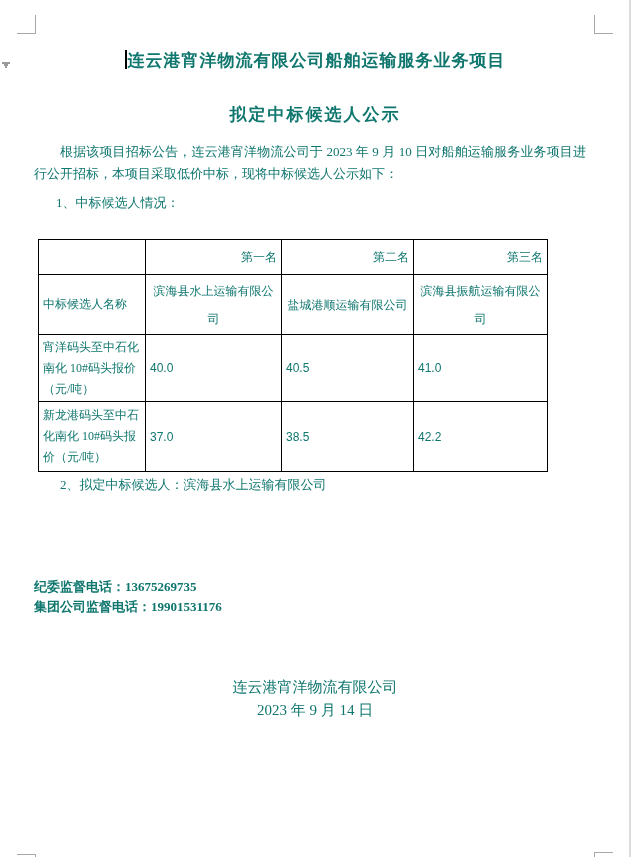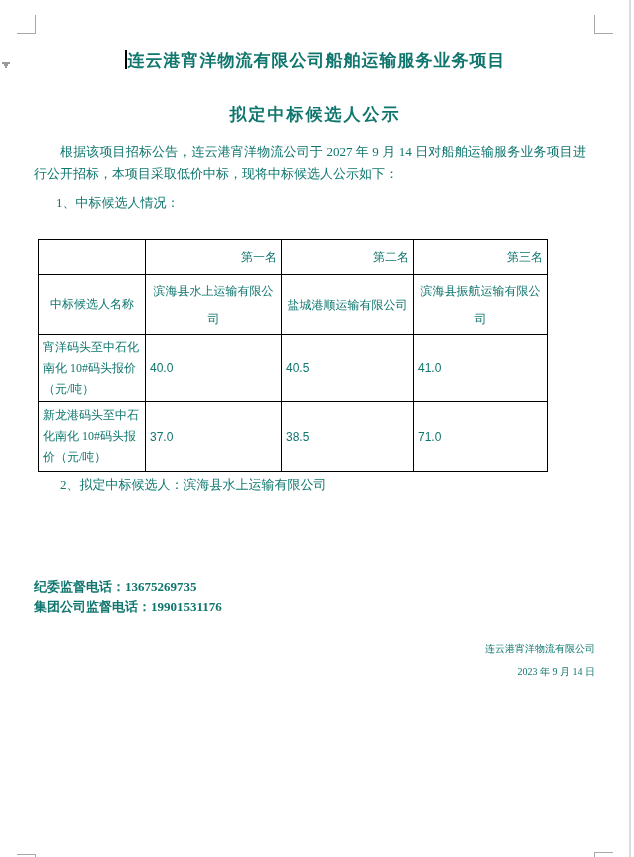--- a/index.html
+++ b/index.html
@@ -64,43 +64,43 @@
   table.bid td {
     border: 1px solid #000; vertical-align: middle;
     font-size: 12px; padding: 1px 4px; overflow: hidden;
   }
   td.hdr { text-align: right; font-size: 12.5px; }
   tr.r0 td { height: 32px; }
   tr.r1 td { height: 57px; }
   tr.r2 td { height: 64px; }
   tr.r3 td { height: 67px; }
   td.rowlabel { text-align: left; padding-left: 6px; font-size: 11.5px; line-height: 21px; }
-  td.name-label { text-align: center; font-size: 12px; }
+  td.name-label { text-align: left; font-size: 12px; }
   td.company { text-align: center; line-height: 28px; font-size: 12px; }
   td.num {
     text-align: left;
     font-family: "Liberation Sans", "DejaVu Sans", sans-serif;
     font-size: 12px;
   }
 
   .section2 {
     position: absolute; left: 34px; top: 476px; width: 552px;
     font-size: 13px; text-indent: 2em;
   }
   .section3 {
     position: absolute; left: 34px; top: 499px; width: 554px;
     font-size: 13px; line-height: 28px; text-align: justify; text-indent: 2em;
   }
   .contacts {
     position: absolute; left: 34px; top: 577px; width: 552px;
     font-size: 13px; line-height: 20px; font-weight: bold;
   }
   .signature {
-    position: absolute; left: 35px; top: 637px; width: 560px;
-    text-align: right; font-size: 10px; line-height: 23px;
+    position: absolute; left: 35px; top: 676px; width: 560px;
+    text-align: center; font-size: 15px; line-height: 23px;
   }
   .signature .line { display: block; }
 </style>
 </head>
 <body>
 
 <div class="page">
 
   <div class="crop tl"></div>
   <div class="crop tr"></div>
@@ -110,21 +110,21 @@
   <div class="margin-marker">
     <div class="bar1"></div>
       <div class="bar2"></div>
       <div class="bar3"></div>
   </div>
 
   <div class="doc-title"><span class="cursor-bar"></span><span>连云港宵洋物流有限公司船舶运输服务业务项目</span></div>
 
   <div class="doc-subtitle">拟定中标候选人公示</div>
 
-  <div class="intro">根据该项目招标公告，连云港宵洋物流公司于 2027 年 9 月 14 日对船舶运输服务业务项目进行公开招标，本项目采取低价中标，现将中标候选人公示如下：</div>
+  <div class="intro">根据该项目招标公告，连云港宵洋物流公司于 2023 年 9 月 10 日对船舶运输服务业务项目进行公开招标，本项目采取低价中标，现将中标候选人公示如下：</div>
   <div class="heading1">1、中标候选人情况：</div>
 
   <table class="bid">
     <colgroup>
       <col style="width:107px">
         <col style="width:136px">
         <col style="width:132px">
         <col style="width:134px">
     </colgroup>
     <tbody>
@@ -143,21 +143,21 @@
     <tr class="r2">
       <td class="rowlabel">宵洋码头至中石化南化 10#码头报价（元/吨）</td>
       <td class="num">40.0</td>
       <td class="num">40.5</td>
       <td class="num">41.0</td>
     </tr>
     <tr class="r3">
       <td class="rowlabel">新龙港码头至中石化南化 10#码头报价（元/吨）</td>
       <td class="num">37.0</td>
       <td class="num">38.5</td>
-      <td class="num">71.0</td>
+      <td class="num">42.2</td>
     </tr>
   </tbody>
     </table>
 
   <div class="section2">2、拟定中标候选人：滨海县水上运输有限公司</div>
 
   <div class="contacts">
     <div>纪委监督电话：13675269735</div>
     <div>集团公司监督电话：19901531176</div>
   </div>

